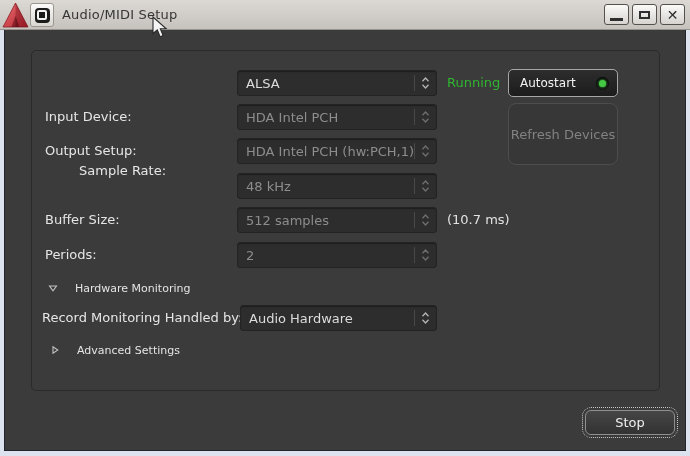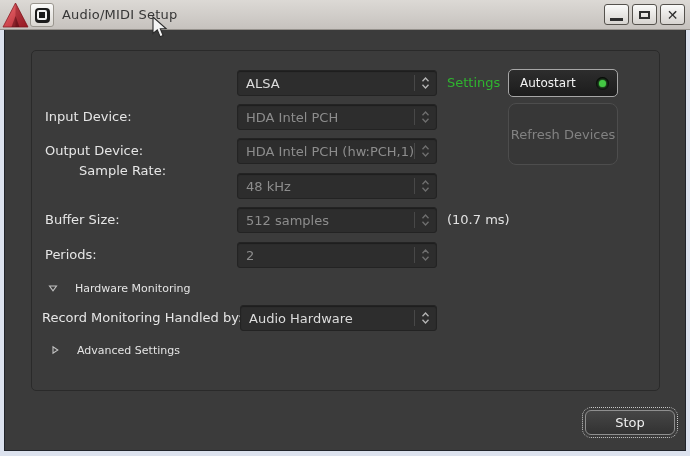--- a/index.html
+++ b/index.html
@@ -152,21 +152,21 @@
       </div>
       <div class="wbtn">
         <span class="x-glyph">✕</span>
       </div>
     </div>
   </div>
 
   <div class="panel"></div>
 
   <div class="flabel" style="left:45px; top:104px;">Input Device:</div>
-  <div class="flabel" style="left:45px; top:138px;">Output Device:</div>
+  <div class="flabel" style="left:45px; top:138px;">Output Setup:</div>
   <div class="flabel" style="left:45px; top:158px;margin-left:34px;">Sample Rate:</div>
   <div class="flabel" style="left:45px; top:207px;">Buffer Size:</div>
   <div class="flabel" style="left:45px; top:242px;">Periods:</div>
 
   <div class="combo" style="left:237px; top:70px; width:200px;">
     <span class="val">ALSA</span>
     <span class="sep"></span>
     <span class="arrows">
       <svg width="9" height="12" viewBox="0 0 9 12">
           <path d="M1.5 4.3 L4.5 1 L7.5 4.3 M1.5 7.7 L4.5 11 L7.5 7.7" fill="none" stroke="currentColor" stroke-width="1.3"></path>
@@ -212,21 +212,21 @@
   <div class="combo disabled" style="left:237px; top:242px; width:200px;">
     <span class="val">2</span>
     <span class="sep"></span>
     <span class="arrows">
       <svg width="9" height="12" viewBox="0 0 9 12">
           <path d="M1.5 4.3 L4.5 1 L7.5 4.3 M1.5 7.7 L4.5 11 L7.5 7.7" fill="none" stroke="currentColor" stroke-width="1.3"></path>
         </svg>
     </span>
   </div>
 
-  <div class="status-running">Settings</div>
+  <div class="status-running">Running</div>
   <div class="btn-autostart">
     <span>Autostart</span>
     <span class="led">
         <span class="led-dot"></span>
       </span>
   </div>
   <div class="btn-refresh">Refresh Devices</div>
   <div class="latency">(10.7 ms)</div>
 
   <div class="expander" style="left:48px; top:276px;">

